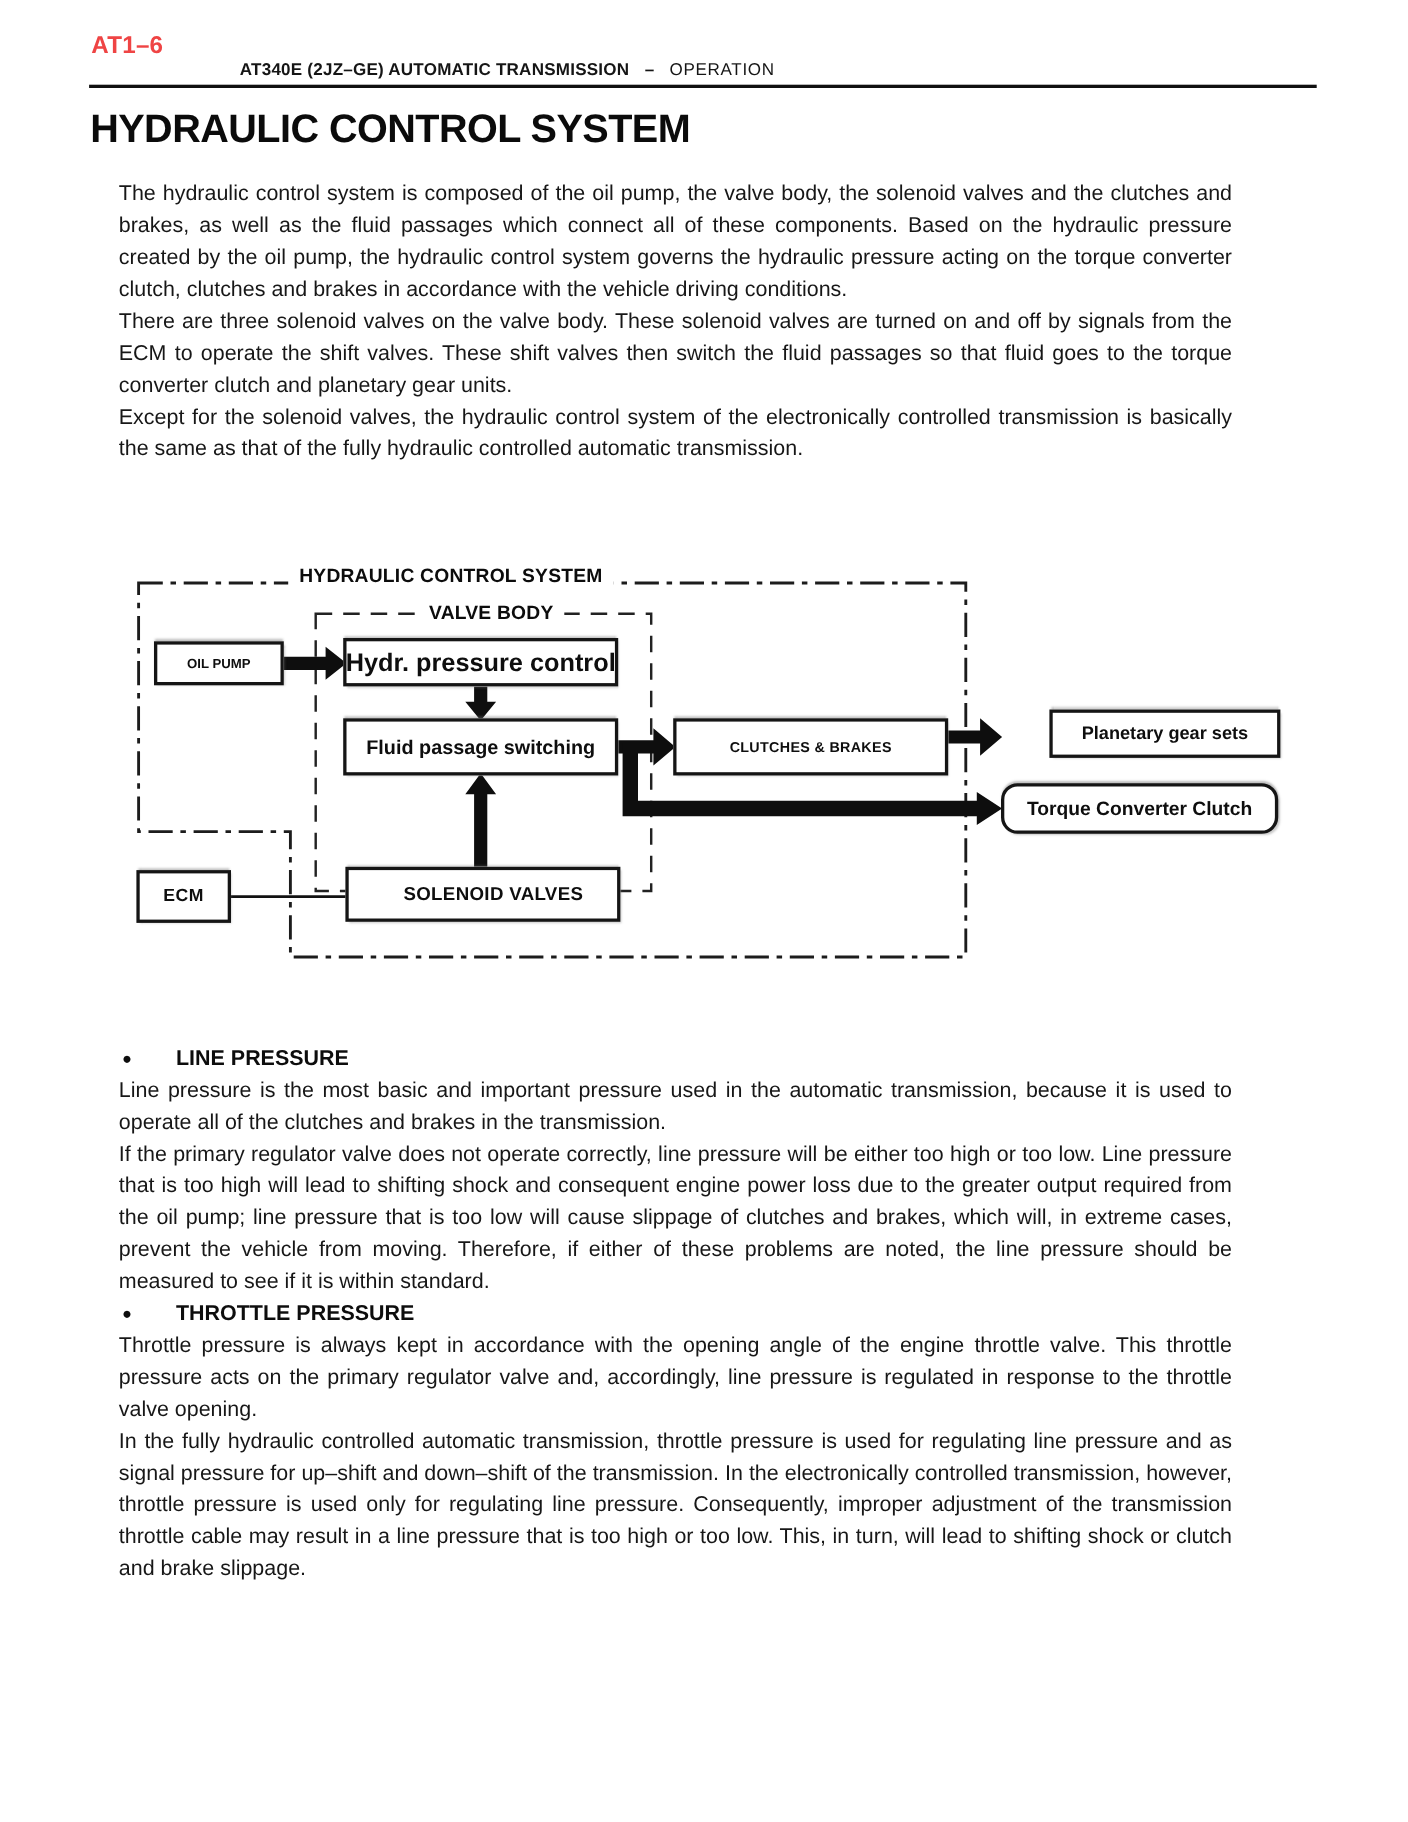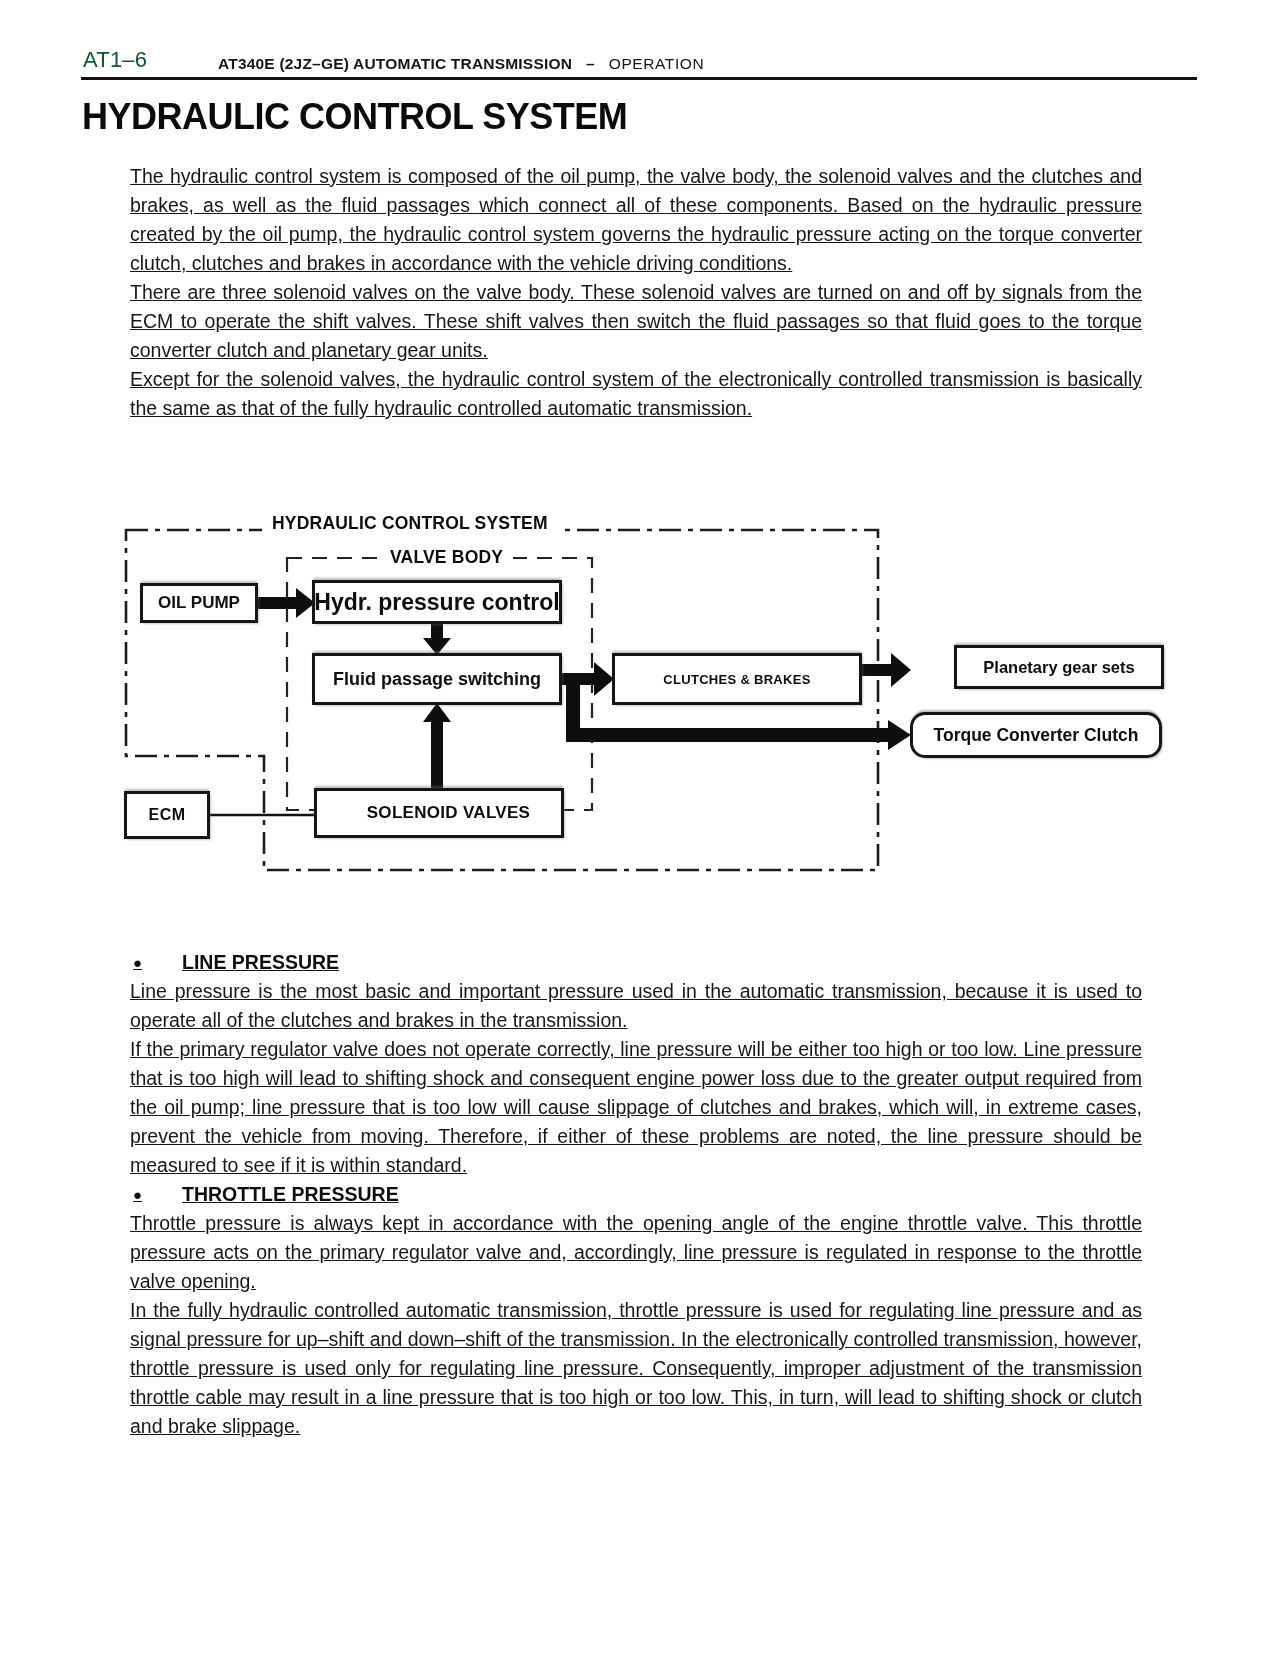--- a/index.html
+++ b/index.html
@@ -8,42 +8,42 @@
     width:1280px;height:1656px;
     background:#ffffff;
     font-family:"Liberation Sans","DejaVu Sans",sans-serif;
     color:#171717;
     margin:0 auto;
     overflow:hidden;
   }
   
   .page-code{
     position:absolute;left:83px;top:28px;
-    font-size:22px;font-weight:normal;color:#14532d;letter-spacing:.2px;margin-top:19px;
+    font-size:22px;font-weight:bold;color:#ef4444;letter-spacing:.2px;
   }
   .running-head{
     position:absolute;left:218px;top:55px;
     font-size:15.5px;color:#151515;white-space:nowrap;
   }
   .running-head .rh-bold{font-weight:bold;letter-spacing:.2px;}
   .running-head .rh-dash{margin:0 14px;font-weight:bold;}
   .running-head .rh-op{font-weight:normal;letter-spacing:.6px;}
   .head-rule{
     position:absolute;left:81px;top:77px;width:1116px;height:3px;
     background:#101010;
   }
   .page-title{
     position:absolute;left:82px;top:96px;
     font-size:36px;font-weight:bold;color:#0b0b0b;
     letter-spacing:-.5px;white-space:nowrap;
   }
   
   .bodyblock{
-    position:absolute;left:130px;width:1012px;
-    font-size:19.5px;line-height:29px;text-align:justify;text-decoration:underline;
+    position:absolute;left:108px;width:1012px;
+    font-size:19.5px;line-height:29px;text-align:justify;
   }
   .bodyblock p{margin:0;}
   #intro{top:162px;}
   #lower{top:948px;}
   .sec-heading{
     display:flex;align-items:center;
     font-size:19.5px;font-weight:bold;color:#0d0d0d;
     line-height:29px;text-align:left;
   }
   .sec-heading .bullet{
@@ -58,21 +58,21 @@
     font-weight:bold;color:#0e0e0e;text-align:center;white-space:nowrap;
     box-shadow:0 -3px 2px -1px rgba(110,110,110,.45), 2px 2px 2px -1px rgba(120,120,120,.4);
   }
   .dlabel{
     position:absolute;background:#ffffff;
     font-weight:bold;color:#0c0c0c;white-space:nowrap;
     padding:2px 10px;letter-spacing:.2px;
   }
   #lbl-system{left:262px;top:511px;font-size:17.5px;}
   #lbl-valvebody{left:380px;top:545px;font-size:17.5px;}
-  #box-oilpump {left:140px;top:583px;width:118px;height:40px;font-size:17px;text-align:center;}
+  #box-oilpump {left:140px;top:583px;width:118px;height:40px;font-size:12px;text-align:center;}
   #box-hydr    {left:312px;top:580px;width:250px;height:44px;font-size:23px;}
   #box-fluid   {left:312px;top:653px;width:250px;height:52px;font-size:18px;}
   #box-clutches{left:612px;top:653px;width:250px;height:52px;font-size:13px;letter-spacing:.3px;}
   #box-planet  {left:910px;top:645px;width:210px;height:44px;font-size:16.5px;margin-left:44px;}
   #box-tcc     {left:910px;top:712px;width:252px;height:46px;font-size:17.5px;border-radius:15px;}
   #box-solenoid{left:314px;top:788px;width:250px;height:50px;font-size:17px;letter-spacing:.3px;padding-left:19px;}
   #box-ecm     {left:124px;top:791px;width:86px;height:48px;font-size:16px;letter-spacing:.5px;}
 </style>
 </head>
 <body>

